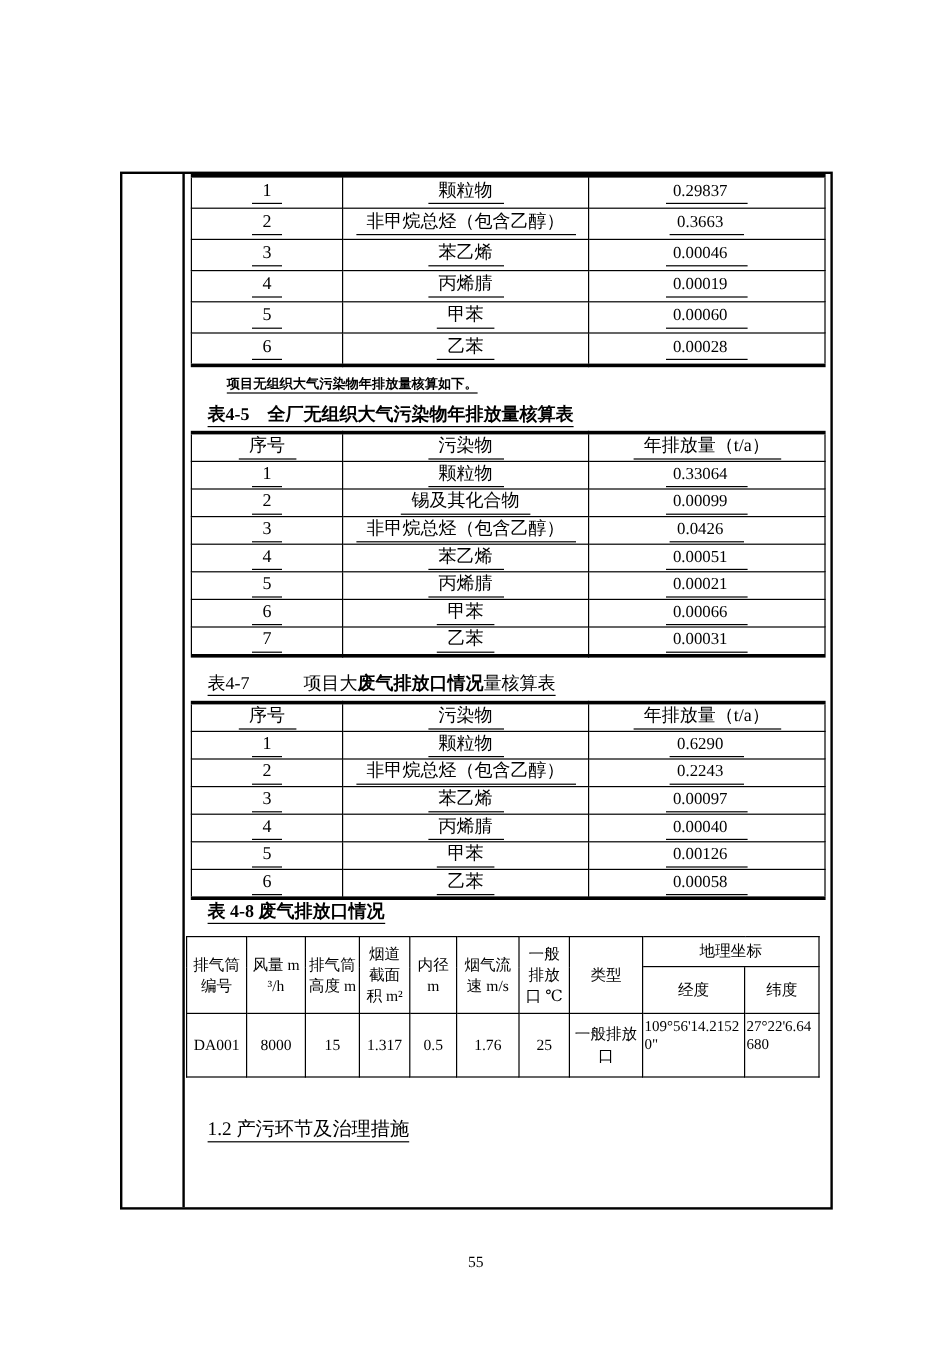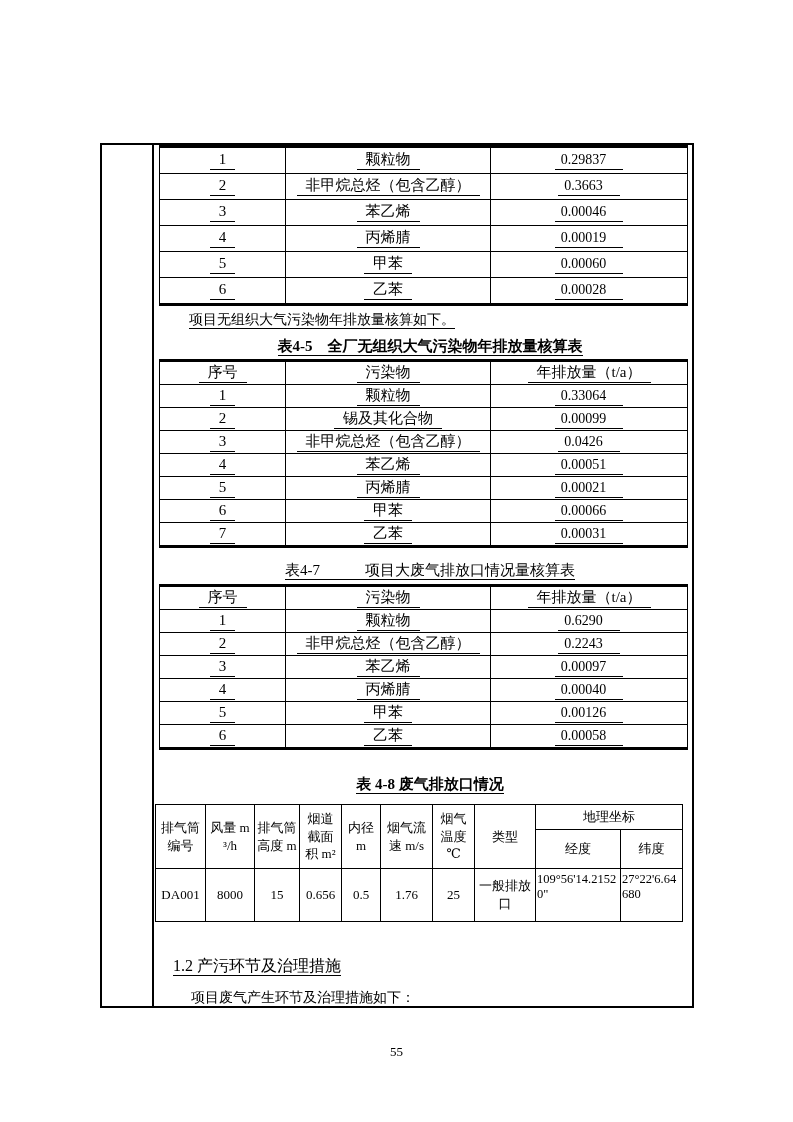--- a/index.html
+++ b/index.html
@@ -26,27 +26,27 @@
     border:1px solid #000;text-align:center;vertical-align:middle;
     font-size:15px;font-weight:normal;padding:0;
   }
   .t-intro td{height:25px;}
   .t45 td,.t45 th,.t47t td,.t47t th{height:22px;}
   .t45{margin-top:2px;}
   .t47t{margin-top:3px;}
   .u{display:inline-block;border-bottom:1px solid #000;padding:0 9px 1px;line-height:17px;}
   .u-num{padding:0 17px 1px 6px;font-size:14px;}
 
-  .para{font-size:14px;line-height:20px;margin:4px 0 0 0;padding-left:30px;}
+  .para{font-size:11px;line-height:20px;margin:4px 0 0 0;padding-left:30px;font-weight:bold;}
   .uline{border-bottom:1px solid #000;padding-bottom:1px;}
-  .tbl-title{text-align:center;font-weight:bold;font-size:15px;line-height:21px;margin-top:6px;padding-left:14px;}
+  .tbl-title{text-align:left;font-weight:bold;font-size:15px;line-height:21px;margin-top:6px;padding-left:14px;}
   .tbl-title.t47{font-weight:normal;margin-top:12px;}
-  .tbl-title.t47 b{font-weight:normal;}
+  .tbl-title.t47 b{font-weight:bold;}
   .tbl-title.t47 span{white-space:pre;}
-  .title48{margin-top:24px;}
+  .title48{margin-top:0;}
 
   
   table.etable{
     border-collapse:collapse;table-layout:fixed;width:527px;margin-top:9px;margin-left:-4px;
   }
   table.etable th,table.etable td{
     border:1px solid #000;font-weight:normal;font-size:13px;
     text-align:center;vertical-align:middle;padding:1px 2px;line-height:1.35;
     word-break:break-all;
   }
@@ -226,44 +226,43 @@
             <col style="width:62px">
         </colgroup>
         <tbody>
           <tr class="h1">
             <th rowspan="2">排气筒编号</th>
             <th rowspan="2">风量 m³/h</th>
             <th rowspan="2">排气筒高度 m</th>
             <th rowspan="2">烟道截面积 m²</th>
             <th rowspan="2">内径 m</th>
             <th rowspan="2">烟气流速 m/s</th>
-            <th rowspan="2">烟气温度 ℃</th>
+            <th rowspan="2">一般排放口 ℃</th>
             <th rowspan="2">类型</th>
             <th colspan="2">地理坐标</th>
           </tr>
           <tr class="h2">
             <th>经度</th>
             <th>纬度</th>
           </tr>
           <tr class="drow">
             <td>DA001</td>
             <td>8000</td>
             <td>15</td>
-            <td>0.656</td>
+            <td>1.317</td>
             <td>0.5</td>
             <td>1.76</td>
             <td>25</td>
             <td>一般排放口</td>
             <td class="geo">109°56'14.21520"</td>
             <td class="geo">27°22'6.64680</td>
           </tr>
         </tbody>
       </table>
 
       <h3 class="sec"><span class="uline">1.2 产污环节及治理措施</span></h3>
 
-      <p class="para para-last"><span class="uline">项目废气产生环节及治理措施如下：</span></p>
 
     </div>
   </div>
 
   <div class="pageno">55</div>
 </div>
 
 </body></html>

